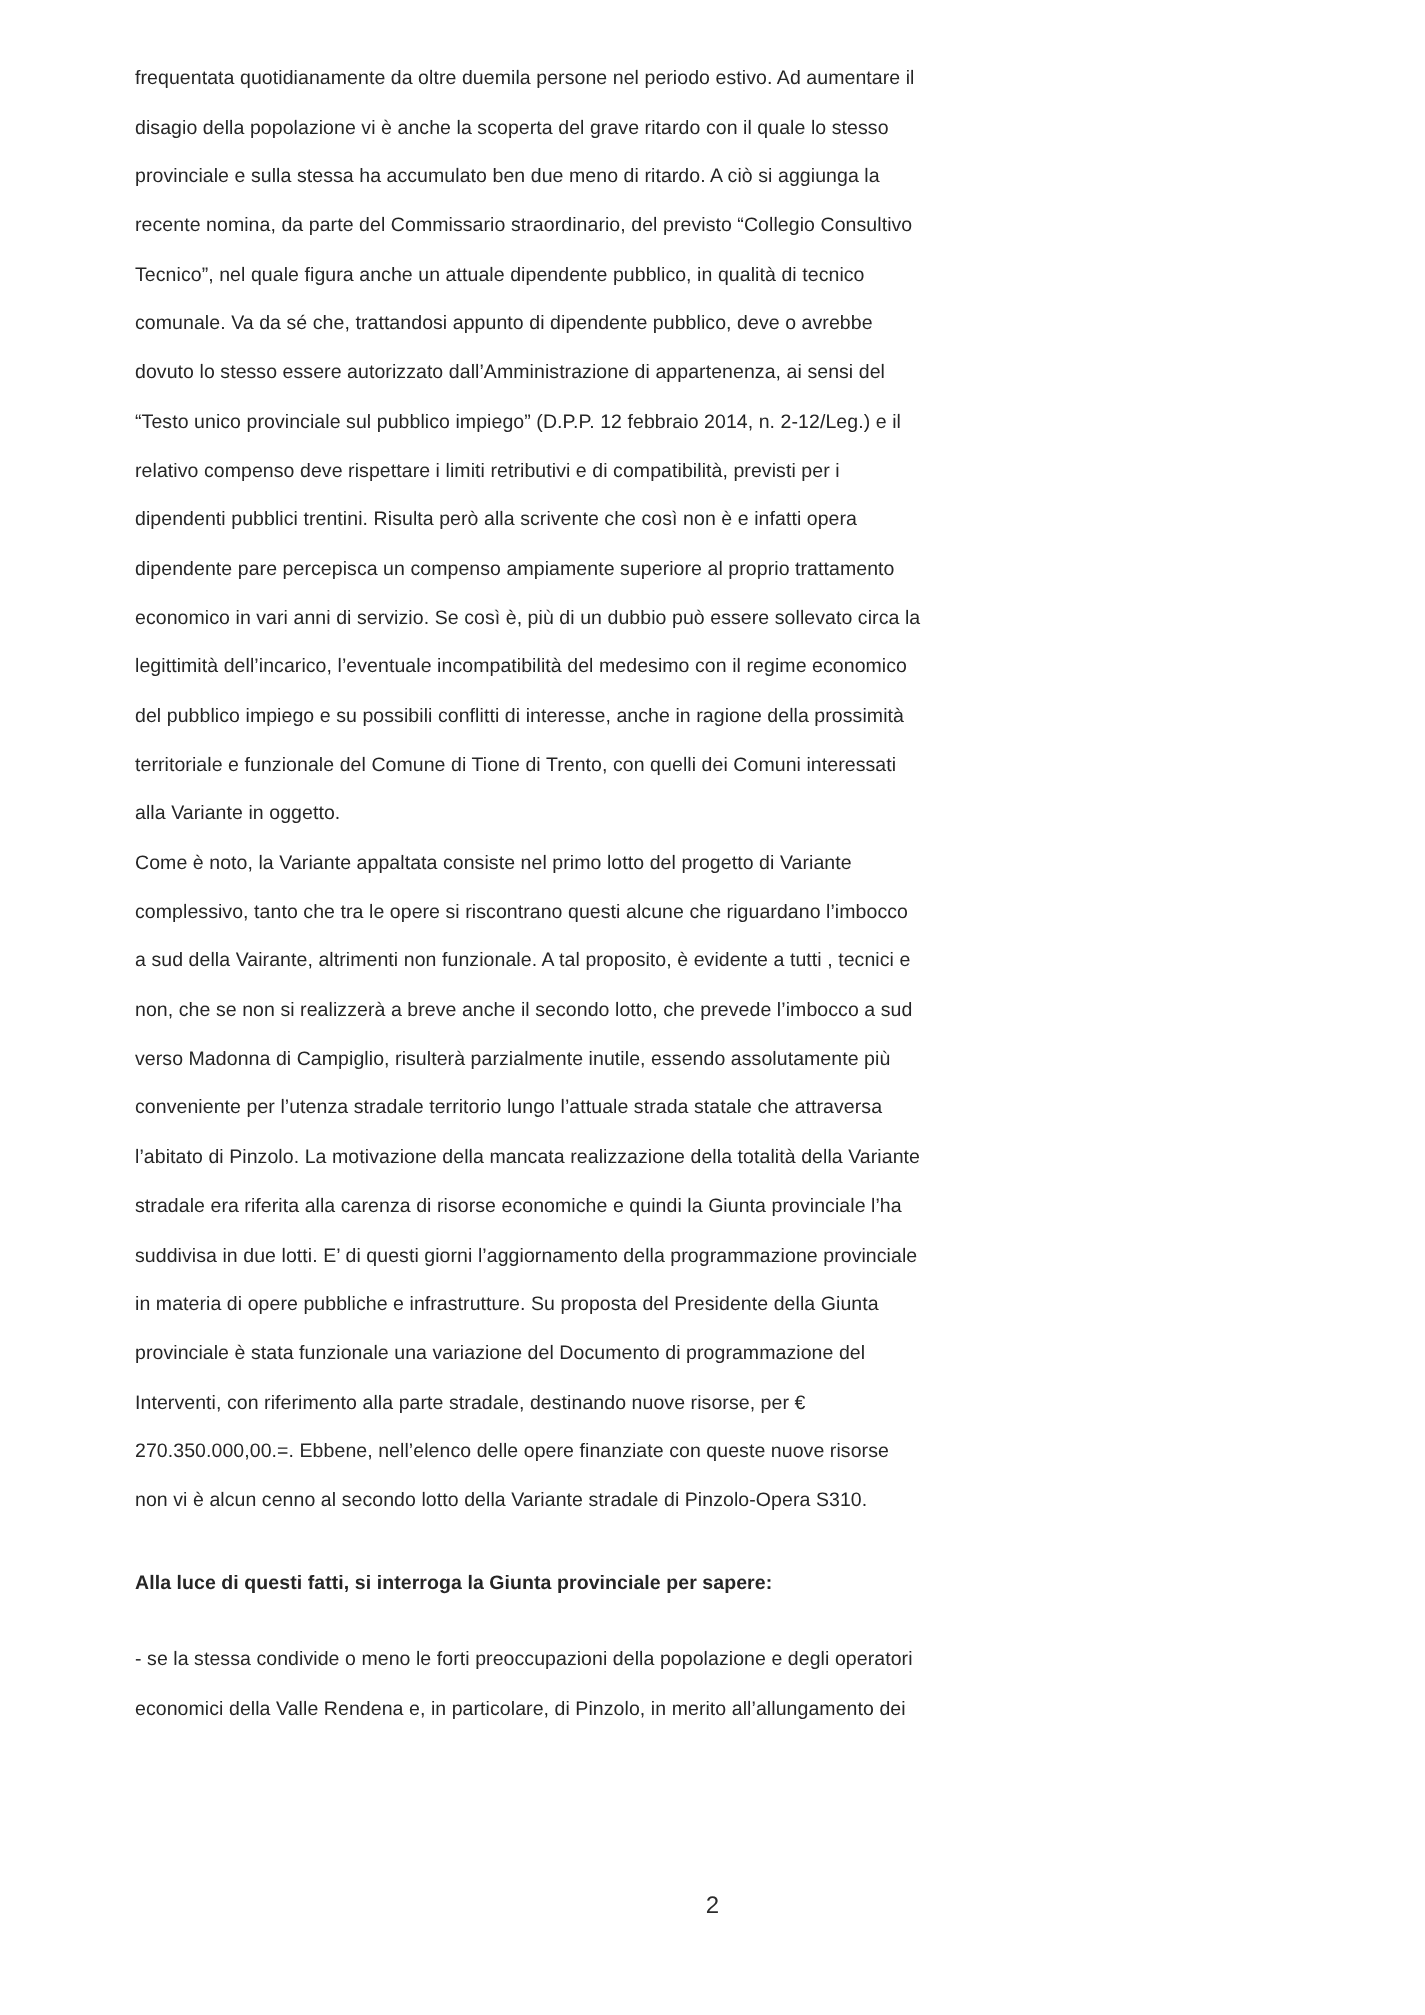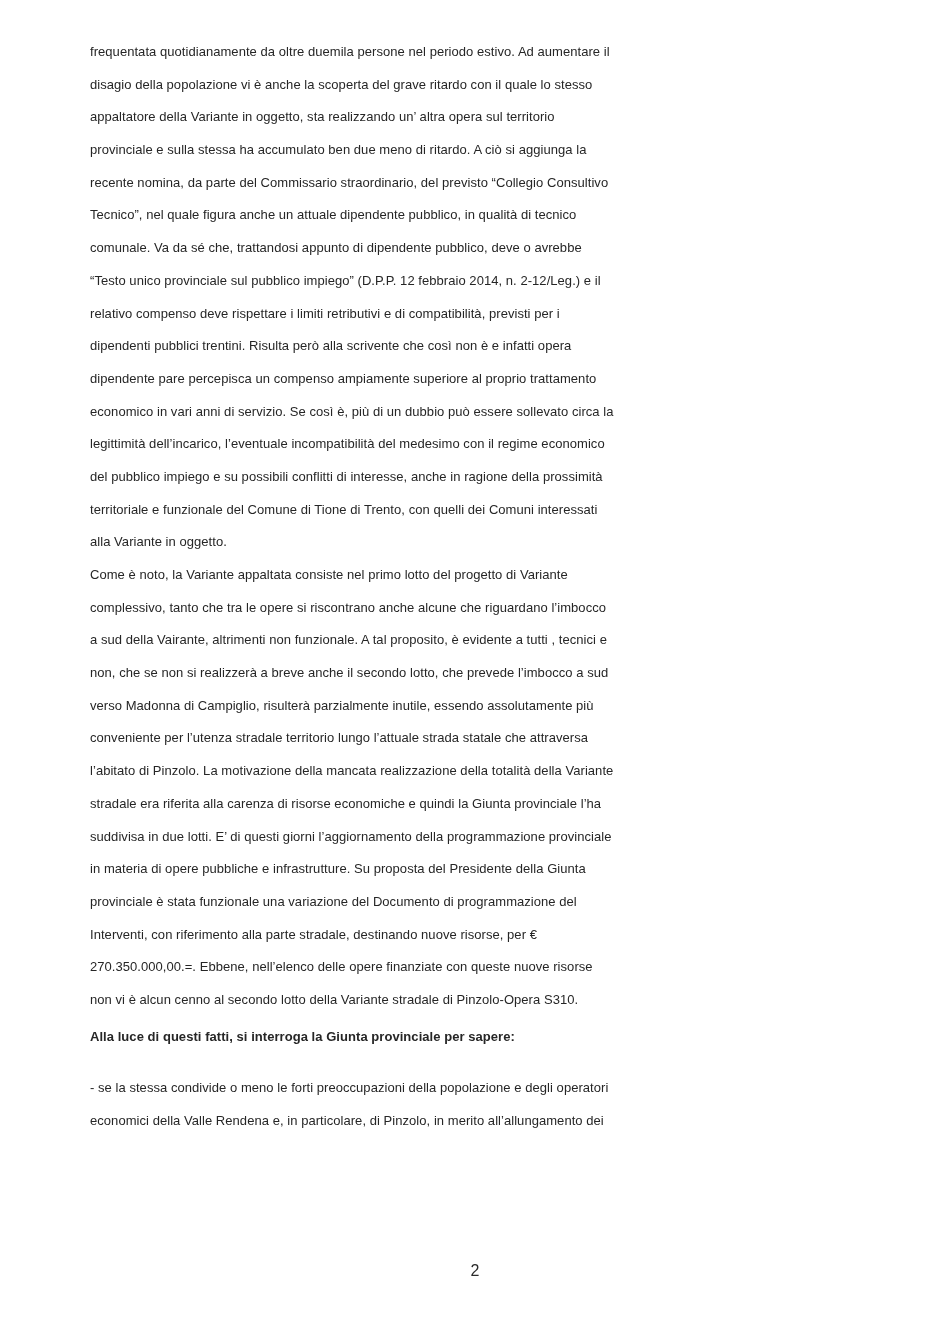--- a/index.html
+++ b/index.html
@@ -24,21 +24,21 @@
     width: 790px;
   }
   .line {
     height: 32.7px;
     line-height: 32.7px;
     font-size: 13px;
     letter-spacing: 0.05px;
     white-space: nowrap;
   }
   .heading-block {
-    margin-top: 4px;
+    margin-top: 22px;
   }
   .heading-block .line {
     font-weight: bold;
   }
   .questions-block {
     margin-top: 19px;
   }
   .page-footer {
     position: absolute;
     left: 0;
@@ -56,36 +56,36 @@
 </head>
 <body>
 
 <div class="page">
 
   <div class="text-block">
 
     <div>
         <div class="line">frequentata quotidianamente da oltre duemila persone nel periodo estivo. Ad aumentare il</div>
         <div class="line">disagio della popolazione vi è anche la scoperta del grave ritardo con il quale lo stesso</div>
-        <div class="line">appaltatore della Variante in oggetto, sta realizzando un’ altra opera sul territorio</div>
         <div class="line">provinciale e sulla stessa ha accumulato ben due meno di ritardo. A ciò si aggiunga la</div>
         <div class="line">recente nomina, da parte del Commissario straordinario, del previsto “Collegio Consultivo</div>
         <div class="line">Tecnico”, nel quale figura anche un attuale dipendente pubblico, in qualità di tecnico</div>
         <div class="line">comunale. Va da sé che, trattandosi appunto di dipendente pubblico, deve o avrebbe</div>
+        <div class="line">dovuto lo stesso essere autorizzato dall’Amministrazione di appartenenza, ai sensi del</div>
         <div class="line">“Testo unico provinciale sul pubblico impiego” (D.P.P. 12 febbraio 2014, n. 2-12/Leg.) e il</div>
         <div class="line">relativo compenso deve rispettare i limiti retributivi e di compatibilità, previsti per i</div>
         <div class="line">dipendenti pubblici trentini. Risulta però alla scrivente che così non è e infatti opera</div>
         <div class="line">dipendente pare percepisca un compenso ampiamente superiore al proprio trattamento</div>
         <div class="line">economico in vari anni di servizio. Se così è, più di un dubbio può essere sollevato circa la</div>
         <div class="line">legittimità dell’incarico, l’eventuale incompatibilità del medesimo con il regime economico</div>
         <div class="line">del pubblico impiego e su possibili conflitti di interesse, anche in ragione della prossimità</div>
         <div class="line">territoriale e funzionale del Comune di Tione di Trento, con quelli dei Comuni interessati</div>
         <div class="line">alla Variante in oggetto.</div>
         <div class="line">Come è noto, la Variante appaltata consiste nel primo lotto del progetto di Variante</div>
-        <div class="line">complessivo, tanto che tra le opere si riscontrano anche alcune che riguardano l’imbocco</div>
+        <div class="line">complessivo, tanto che tra le opere si riscontrano questi alcune che riguardano l’imbocco</div>
         <div class="line">a sud della Vairante, altrimenti non funzionale. A tal proposito, è evidente a tutti , tecnici e</div>
         <div class="line">non, che se non si realizzerà a breve anche il secondo lotto, che prevede l’imbocco a sud</div>
         <div class="line">verso Madonna di Campiglio, risulterà parzialmente inutile, essendo assolutamente più</div>
         <div class="line">conveniente per l’utenza stradale territorio lungo l’attuale strada statale che attraversa</div>
         <div class="line">l’abitato di Pinzolo. La motivazione della mancata realizzazione della totalità della Variante</div>
         <div class="line">stradale era riferita alla carenza di risorse economiche e quindi la Giunta provinciale l’ha</div>
         <div class="line">suddivisa in due lotti. E’ di questi giorni l’aggiornamento della programmazione provinciale</div>
         <div class="line">in materia di opere pubbliche e infrastrutture. Su proposta del Presidente della Giunta</div>
         <div class="line">provinciale è stata funzionale una variazione del Documento di programmazione del</div>
         <div class="line">Interventi, con riferimento alla parte stradale, destinando nuove risorse, per €</div>

